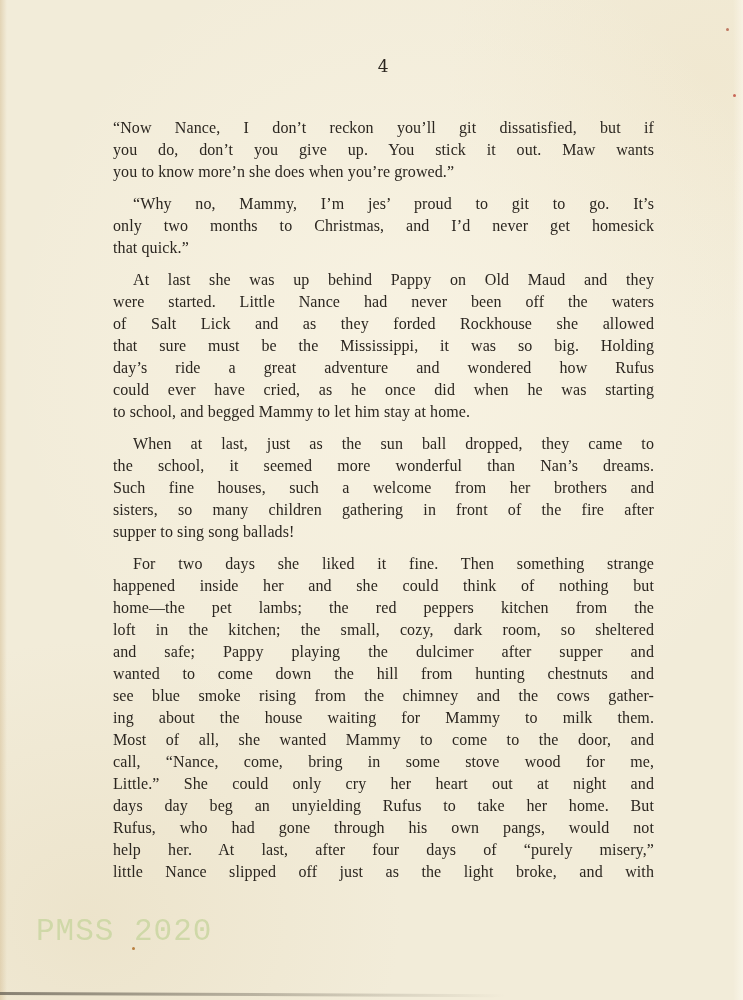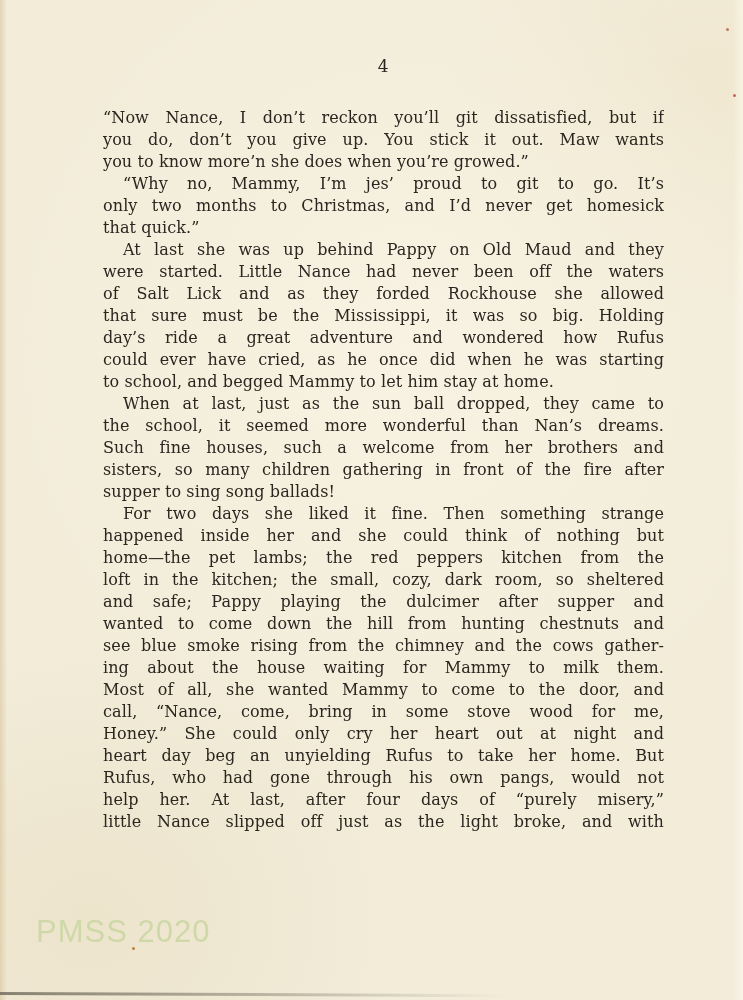--- a/index.html
+++ b/index.html
@@ -43,34 +43,34 @@
   }
   .text-block {
     position: absolute;
     top: 107px;
     left: 103px;
     width: 561px;
     font-size: 16px;
     line-height: 22px;
     letter-spacing: 0.1px;
   }
-  .paragraph { margin: 0; }
+  .paragraph { margin: 10px; font-family: Liberation Serif, serif; }
   .para-line {
     text-align: justify;
     text-align-last: justify;
     height: 22px;
     overflow: hidden;
   }
   .para-line.nojust { text-align-last: left; }
   .para-line.indent { text-indent: 20px; }
   .watermark {
     position: absolute;
     left: 36px;
     top: 914px;
-    font-family: Liberation Sans, sans-serif;
+    font-family: Liberation Mono, monospace;
     font-size: 31px;
     letter-spacing: 1px;
     color: #ccd7a4;
     opacity: 0.9;
     user-select: none;
   }
   .bottom-edge {
     position: absolute;
     left: 0;
     top: 992px;
@@ -131,22 +131,22 @@
         <div class="para-line indent">For two days she liked it fine.  Then something strange</div>
         <div class="para-line">happened inside her and she could think of nothing but</div>
         <div class="para-line">home—the pet lambs; the red peppers kitchen from the</div>
         <div class="para-line">loft in the kitchen; the small, cozy, dark room, so sheltered</div>
         <div class="para-line">and safe; Pappy playing the dulcimer after supper and</div>
         <div class="para-line">wanted to come down the hill from hunting chestnuts and</div>
         <div class="para-line">see blue smoke rising from the chimney and the cows gather-</div>
         <div class="para-line">ing about the house waiting for Mammy to milk them.</div>
         <div class="para-line">Most of all, she wanted Mammy to come to the door, and</div>
         <div class="para-line">call, “Nance, come, bring in some stove wood for me,</div>
-        <div class="para-line">Honey.”  She could only cry her heart out at night and</div>
-        <div class="para-line">heart day beg an unyielding Rufus to take her home.  But</div>
+        <div class="para-line">Little.”  She could only cry her heart out at night and</div>
+        <div class="para-line">days day beg an unyielding Rufus to take her home.  But</div>
         <div class="para-line">Rufus, who had gone through his own pangs, would not</div>
         <div class="para-line">help her.  At last, after four days of “purely misery,”</div>
         <div class="para-line">little Nance slipped off just as the light broke, and with</div>
       </div>
     </div>
 
   <div class="watermark">PMSS 2020</div>
 
   <div class="bottom-edge"></div>
   <div class="speck speck-1"></div>

